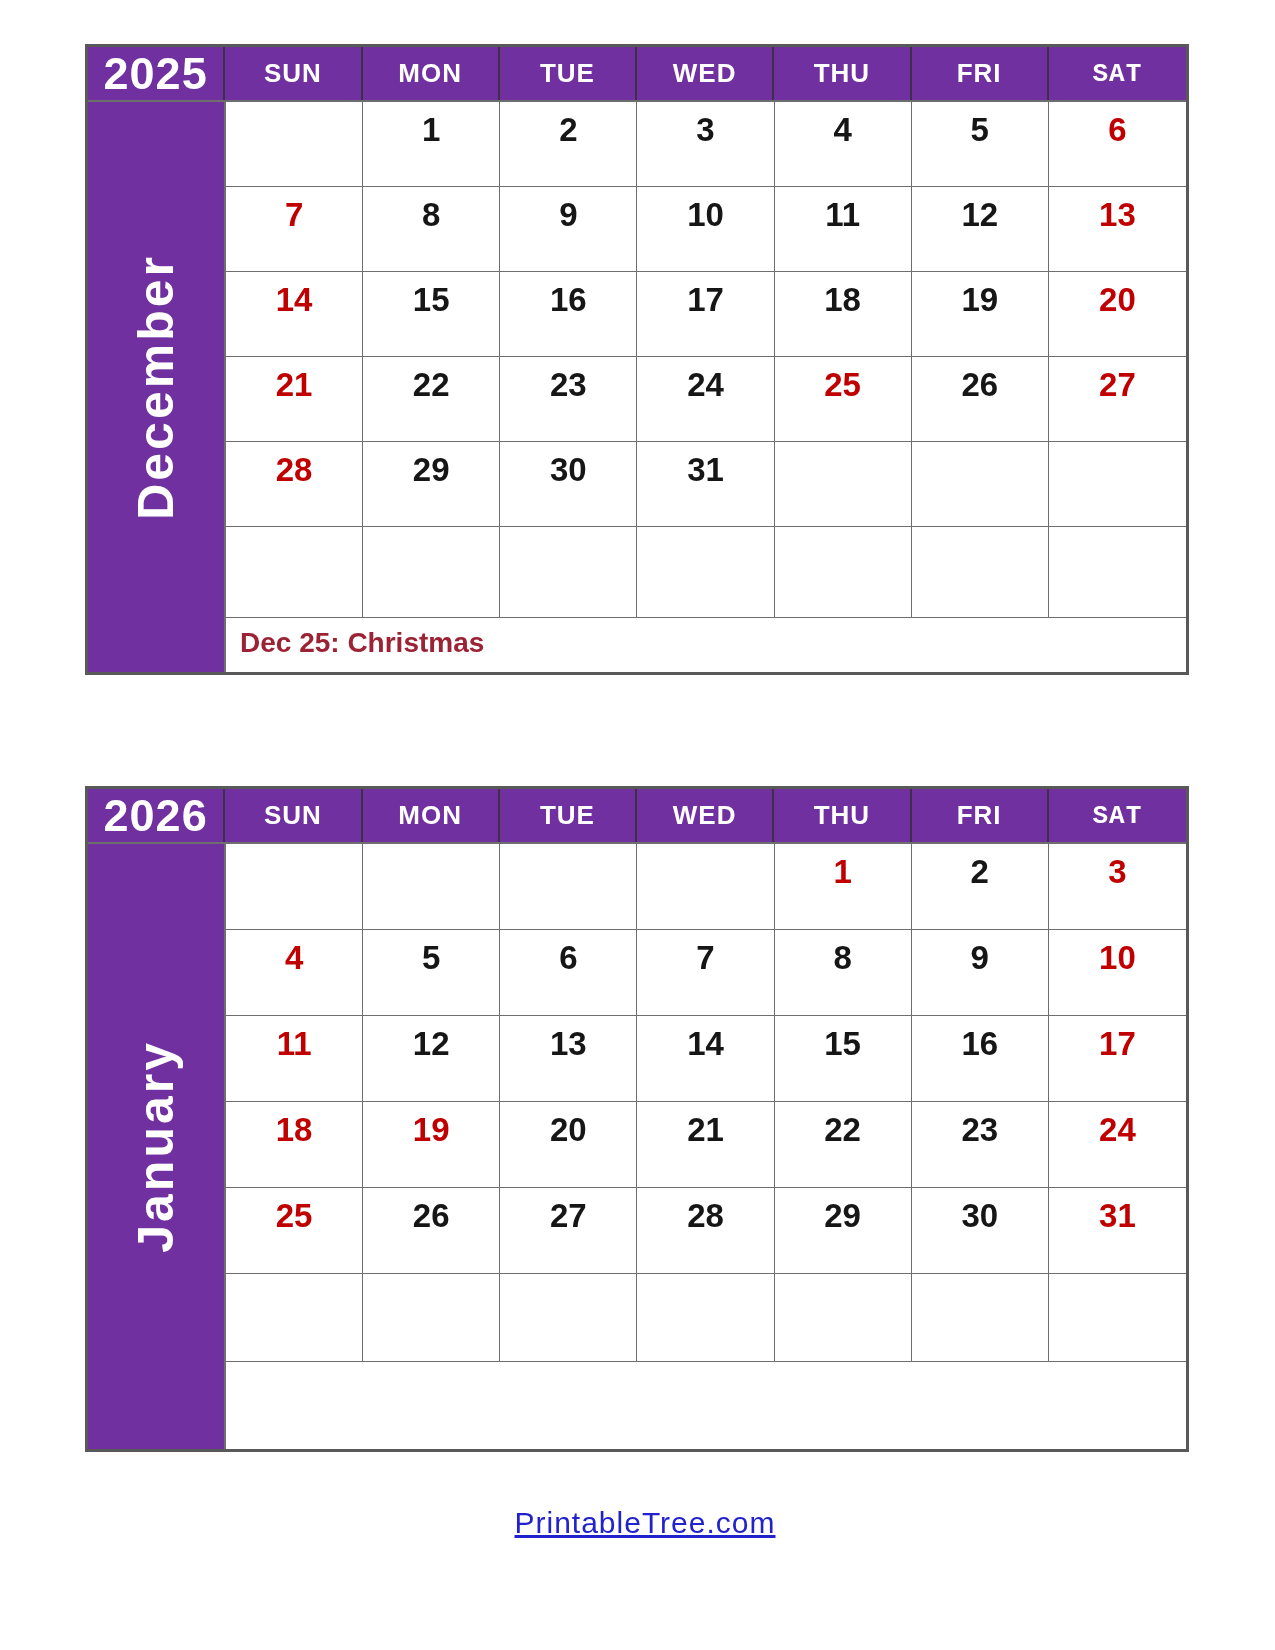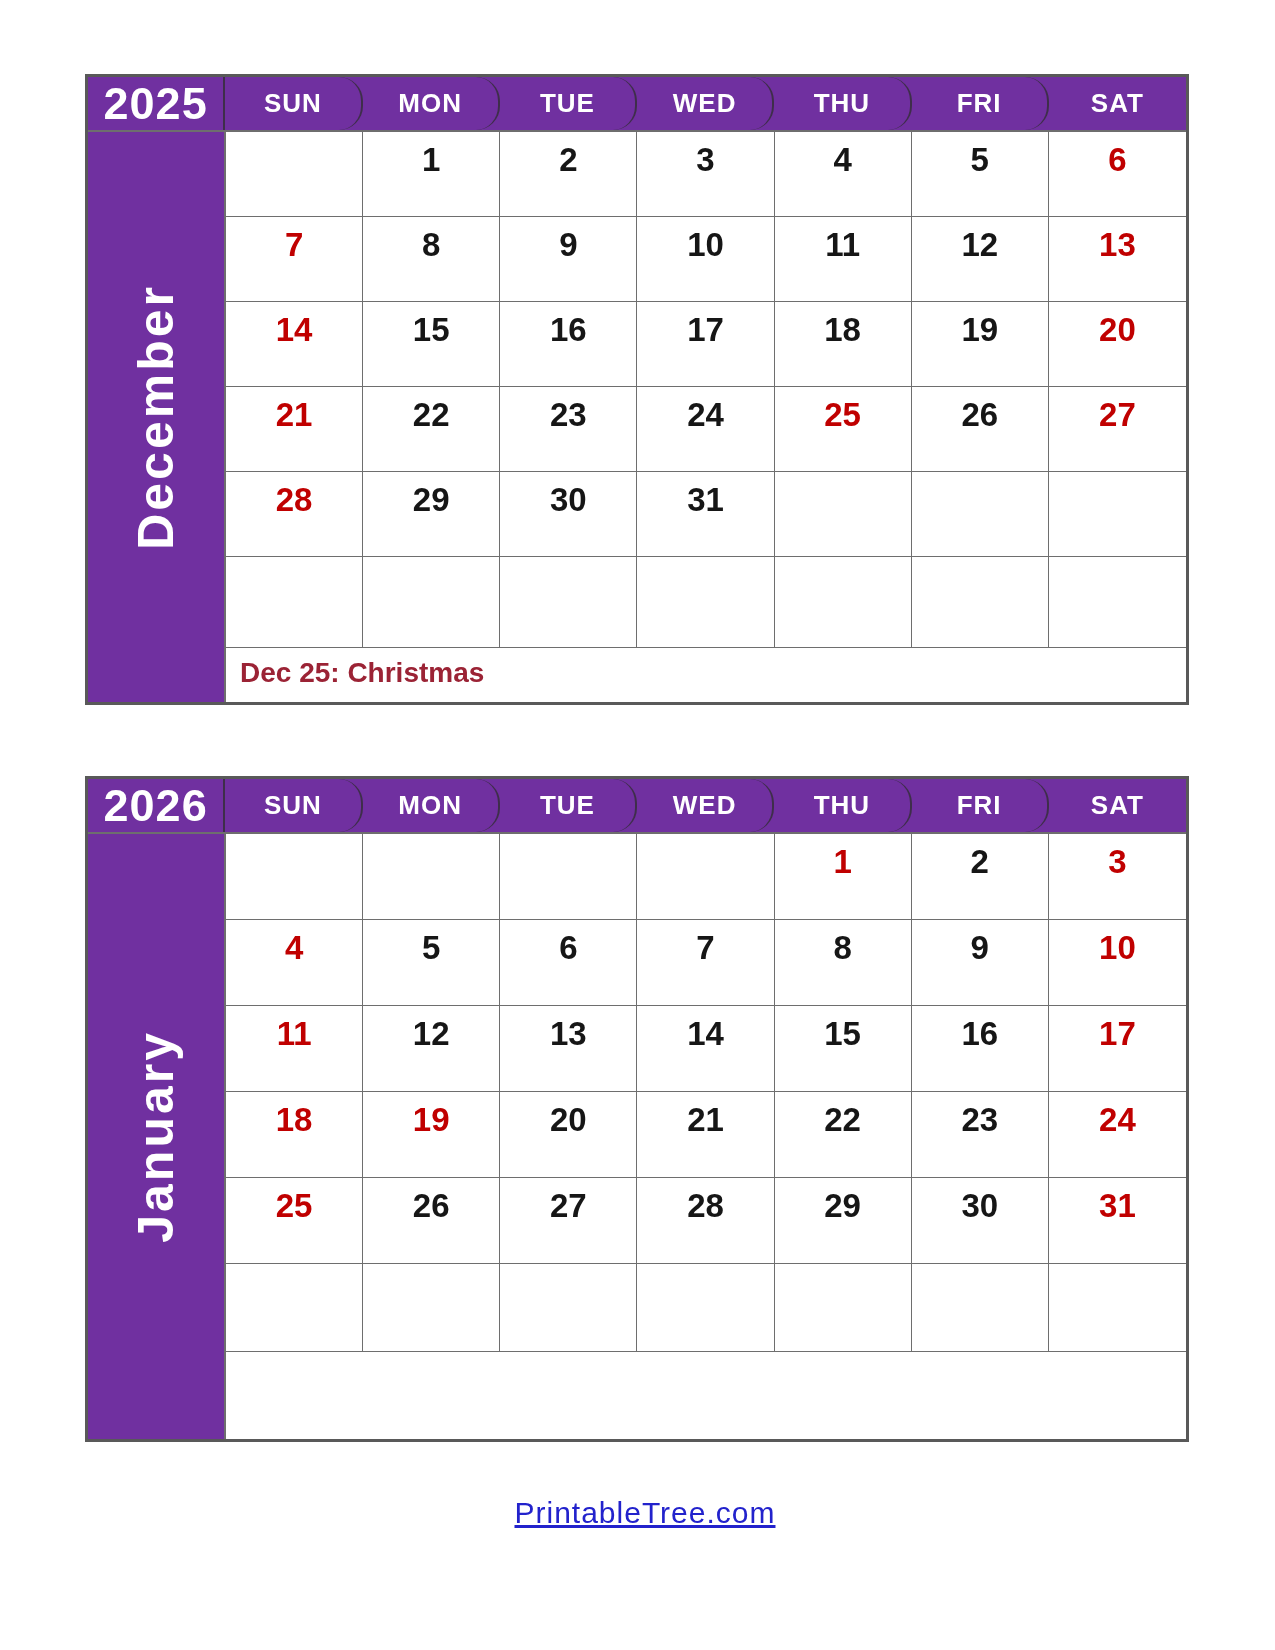--- a/index.html
+++ b/index.html
@@ -17,57 +17,56 @@
   body{
     font-family:"Liberation Sans", sans-serif;
     width:1275px;
     min-height:1650px;
     position:relative;
   }
   .page{
     width:1275px;
     min-height:1650px;
     background:#ffffff;
-    padding-top:74px;
+    padding-top:44px;
   }
   .calendar{
     width:1104px;
     margin-left:85px;
     border:3px solid var(--outer-border);
     background:#ffffff;
   }
   .calendar.second{
-    margin-top:71px;
+    margin-top:111px;
   }
   
   .header-row{
     display:grid;
     grid-template-columns:repeat(8,1fr);
     height:55px;
     background:var(--purple);
     border-bottom:2px solid var(--grid-line);
   }
   .header-cell{
     display:flex;
     align-items:center;
     justify-content:center;
     color:var(--header-text);
     border-right:2px solid rgba(45,45,45,0.75);
   }
-  .header-cell:last-child{border-right:none;}
+  .header-cell:last-child{border-right:none;font-family:Liberation Mono, monospace;}
   .year-cell{
     font-size:45px;
     font-weight:700;
     letter-spacing:1px;
   }
   .weekday-cell{
     font-size:26px;
     font-weight:700;
     letter-spacing:1px;
-    border-radius:24px;
   }
   
   .cal-body{display:flex;}
   .sidebar{
     flex:none;
     width:138px;
     background:var(--purple);
     border-right:2px solid var(--grid-line);
     display:flex;
     align-items:center;

